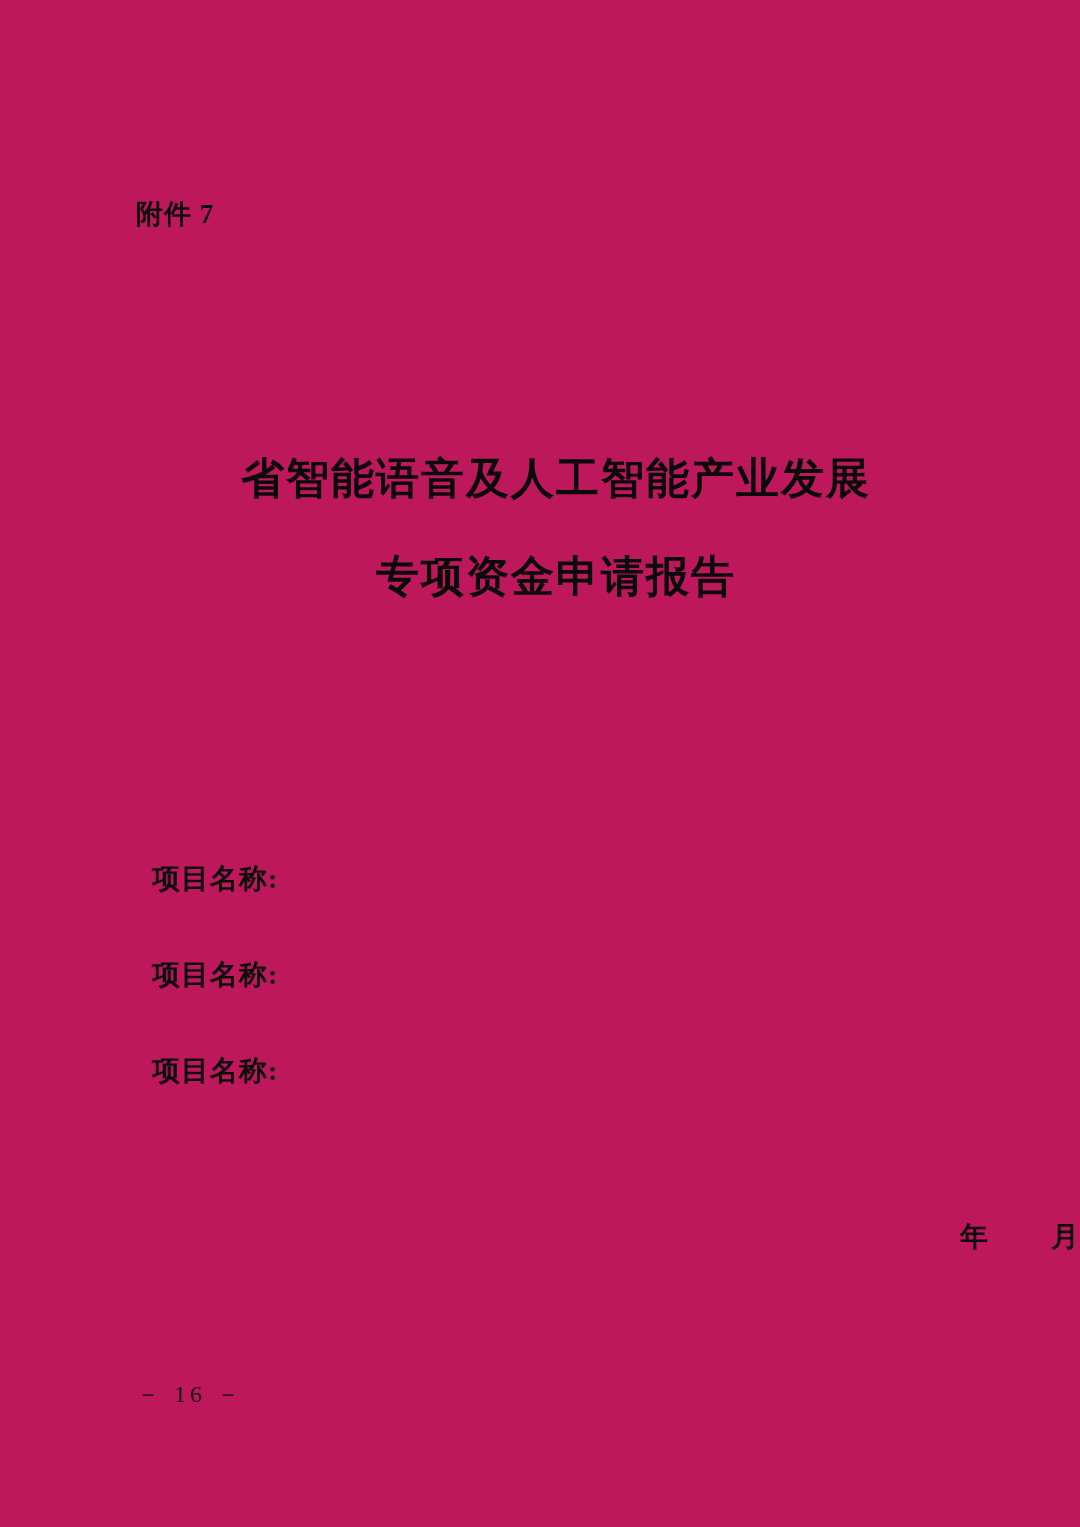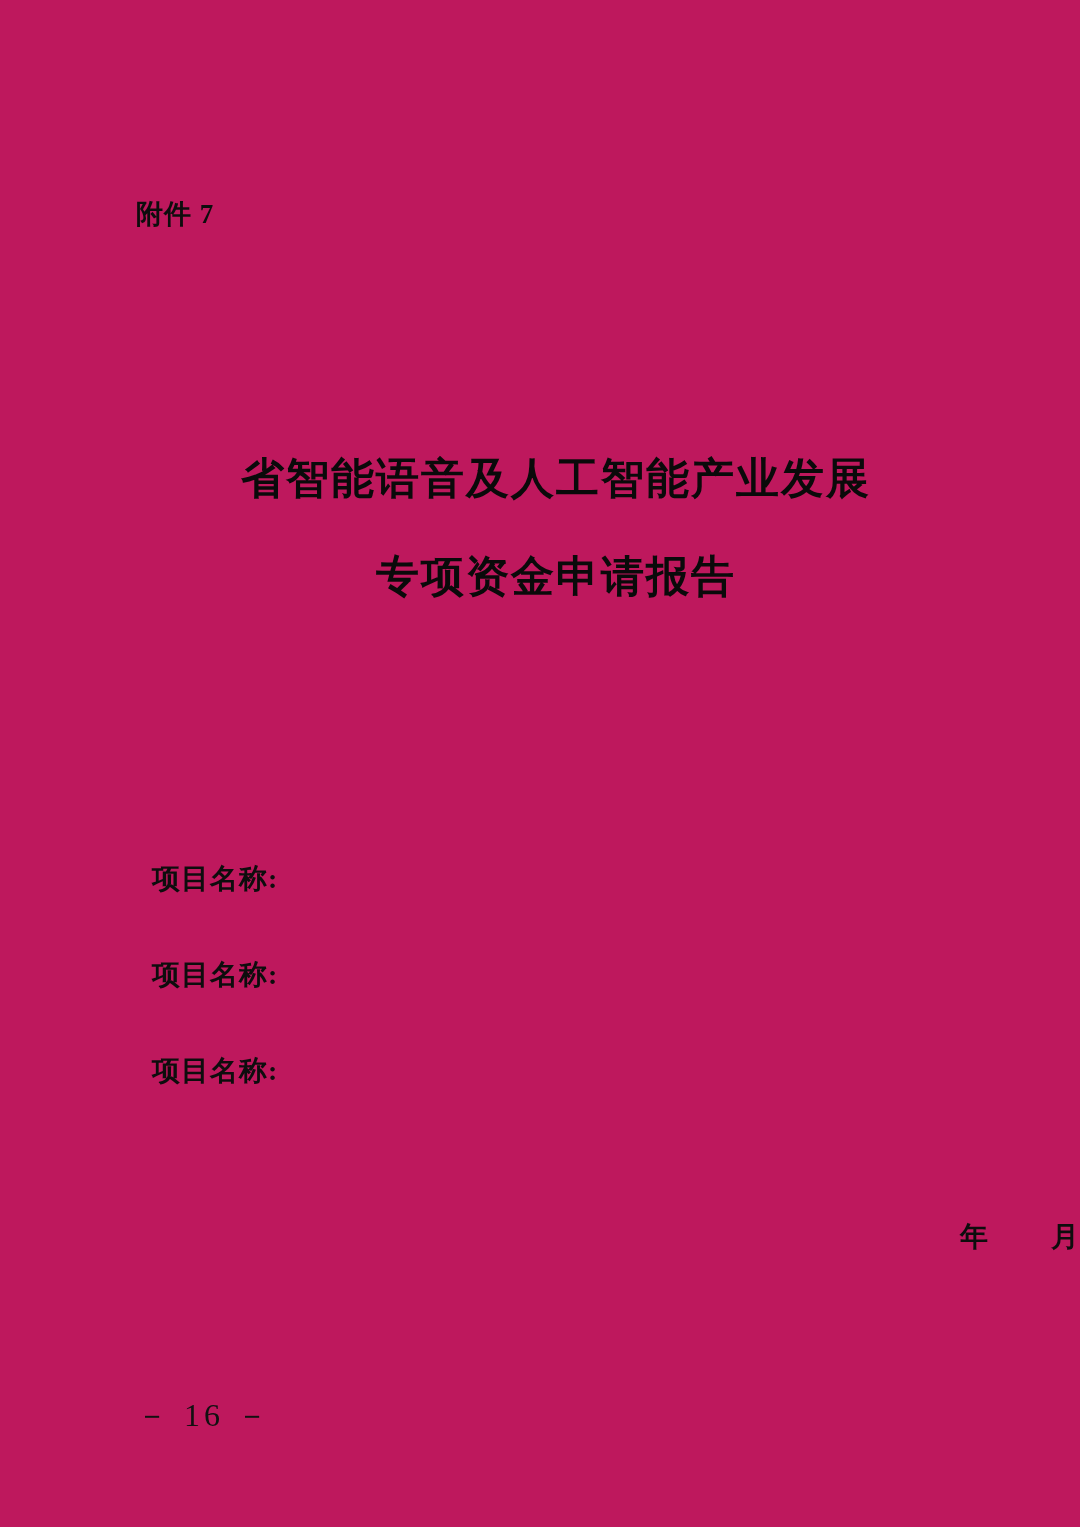--- a/index.html
+++ b/index.html
@@ -80,24 +80,23 @@
     color: #0d0d0d;
   }
   .date-row .gap {
     display: inline-block;
     width: 46px;
   }
   .page-number {
     position: absolute;
     left: 136px;
     top: 1378px;
-    font-size: 32px;
+    font-size: 24px;
     letter-spacing: 4px;
     color: #111111;
-    margin-top: 16px;
   }
 </style>
 </head>
 <body>
 
 <div class="page">
 
   <div class="attachment-label">附件 7</div>
 
   <div class="doc-title">

